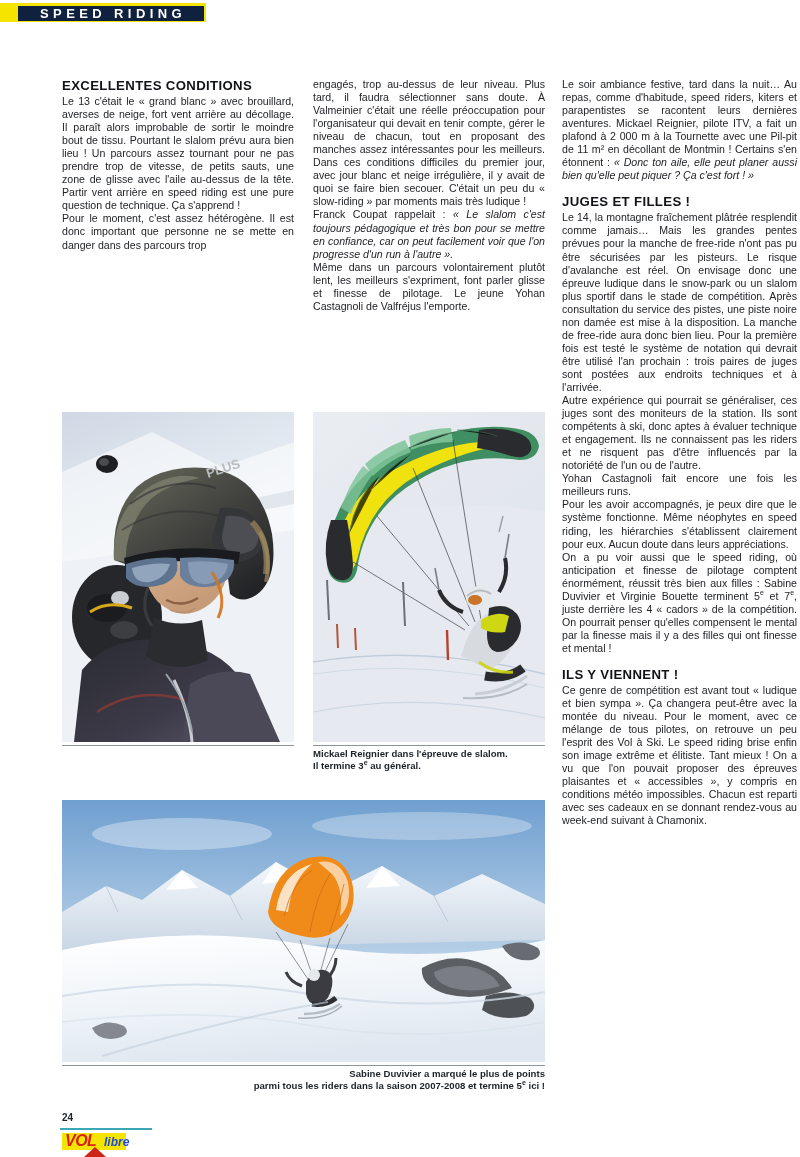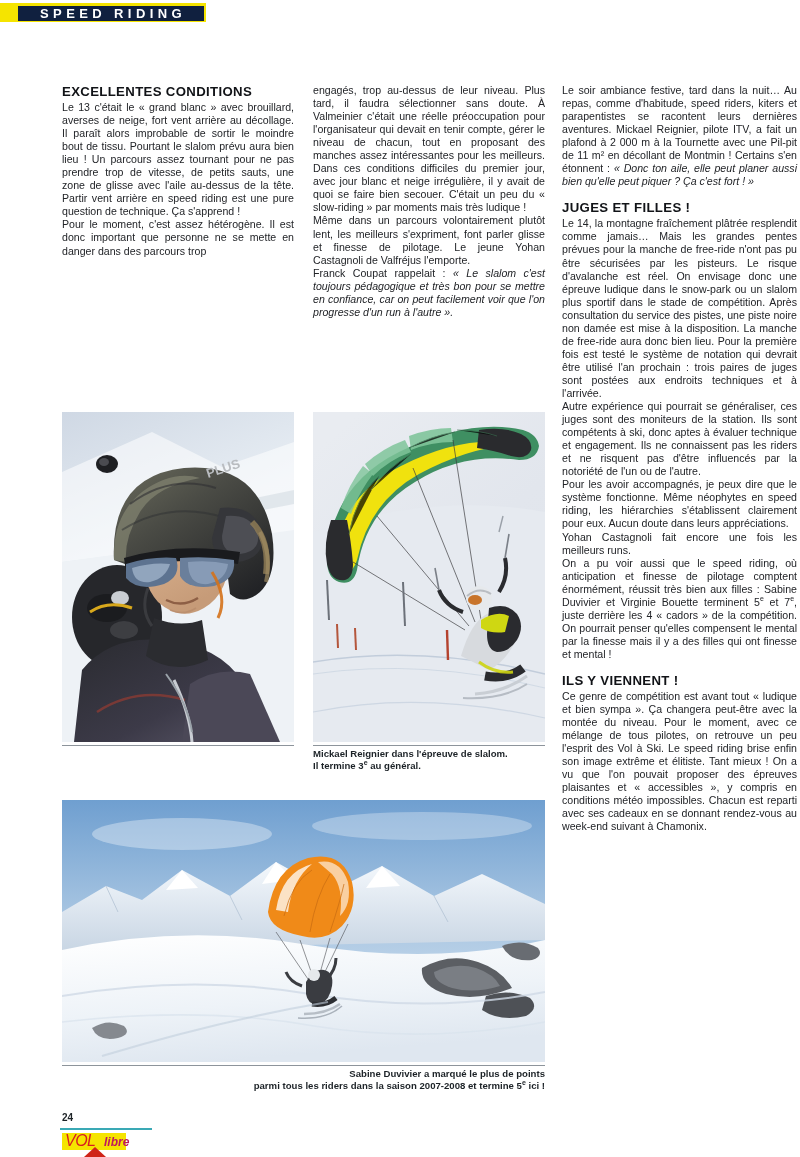--- a/index.html
+++ b/index.html
@@ -52,21 +52,20 @@
   }
 
   
   .col {
     position: absolute;
     color: #222428;
     font-size: 10.6px;
     line-height: 13.05px;
     text-align: justify;
     text-justify: inter-word;
-    margin-top: 6px;
   }
   #col1 { left: 62px;  top: 78px;  width: 232px; }
   #col2 { left: 313px; top: 78px;  width: 232px; }
   #col3 { left: 562px; top: 78px;  width: 235px; }
 
   .sechead {
     font-size: 13.2px;
     font-weight: bold;
     letter-spacing: 0.35px;
     color: #111317;
@@ -138,34 +137,34 @@
   #logo-plate {
     position: absolute;
     left: 2px; top: 5px;
     width: 64px; height: 17px;
     background: #f5e400;
   }
   #logo-vol {
     position: absolute;
     left: 5px; top: 4px;
     font-size: 16px;
-    font-weight: normal;
+    font-weight: bold;
     font-style: italic;
     color: #d81f1f;
     letter-spacing: -0.5px;
     line-height: 18px;
     text-align: center;
   }
   #logo-libre {
     position: absolute;
     left: 44px; top: 6px;
     font-size: 12px;
     font-weight: bold;
     font-style: italic;
-    color: #be185d;
+    color: #1d4ed8;
     line-height: 16px;
   }
   #logo-tri {
     position: absolute;
     left: 24px; top: 19px;
     width: 0; height: 0;
     border-left: 11px solid transparent;
     border-right: 11px solid transparent;
     border-bottom: 10px solid #cf2418;
   }
@@ -187,32 +186,32 @@
   <div id="kicker-text">SPEED RIDING</div>
 
   <div class="col" id="col1">
     <div class="sechead">EXCELLENTES CONDITIONS</div>
     <p class="para">Le 13 c'était le « grand blanc » avec brouillard, averses de neige, fort vent arrière au décollage. Il paraît alors improbable de sortir le moindre bout de tissu. Pourtant le slalom prévu aura bien lieu ! Un parcours assez tournant pour ne pas prendre trop de vitesse, de petits sauts, une zone de glisse avec l'aile au-dessus de la tête. Partir vent arrière en speed riding est une pure question de technique. Ça s'apprend !</p>
     <p class="para">Pour le moment, c'est assez hétérogène. Il est donc important que personne ne se mette en danger dans des parcours trop</p>
   </div>
 
   <div class="col" id="col2">
     <p class="para">engagés, trop au-dessus de leur niveau. Plus tard, il faudra sélectionner sans doute. À Valmeinier c'était une réelle préoccupation pour l'organisateur qui devait en tenir compte, gérer le niveau de chacun, tout en proposant des manches assez intéressantes pour les meilleurs. Dans ces conditions difficiles du premier jour, avec jour blanc et neige irrégulière, il y avait de quoi se faire bien secouer. C'était un peu du « slow-riding » par moments mais très ludique !</p>
+    <p class="para"><span>Franck Coupat rappelait : </span><span class="ital">« Le slalom c'est toujours pédagogique et très bon pour se mettre en confiance, car on peut facilement voir que l'on progresse d'un run à l'autre ».</span></p>
     <p class="para">Même dans un parcours volontairement plutôt lent, les meilleurs s'expriment, font parler glisse et finesse de pilotage. Le jeune Yohan Castagnoli de Valfréjus l'emporte.</p>
-    <p class="para"><span>Franck Coupat rappelait : </span><span class="ital">« Le slalom c'est toujours pédagogique et très bon pour se mettre en confiance, car on peut facilement voir que l'on progresse d'un run à l'autre ».</span></p>
   </div>
 
   <div class="col" id="col3">
     <p class="para"><span>Le soir ambiance festive, tard dans la nuit… Au repas, comme d'habitude, speed riders, kiters et parapentistes se racontent leurs dernières aventures. Mickael Reignier, pilote ITV, a fait un plafond à 2 000 m à la Tournette avec une Pil-pit de 11 m² en décollant de Montmin ! Certains s'en étonnent : </span><span class="ital">« Donc ton aile, elle peut planer aussi bien qu'elle peut piquer ? Ça c'est fort ! »</span></p>
 
     <div class="sechead">JUGES ET FILLES !</div>
     <p class="para">Le 14, la montagne fraîchement plâtrée resplendit comme jamais… Mais les grandes pentes prévues pour la manche de free-ride n'ont pas pu être sécurisées par les pisteurs. Le risque d'avalanche est réel. On envisage donc une épreuve ludique dans le snow-park ou un slalom plus sportif dans le stade de compétition. Après consultation du service des pistes, une piste noire non damée est mise à la disposition. La manche de free-ride aura donc bien lieu. Pour la première fois est testé le système de notation qui devrait être utilisé l'an prochain : trois paires de juges sont postées aux endroits techniques et à l'arrivée.</p>
     <p class="para">Autre expérience qui pourrait se généraliser, ces juges sont des moniteurs de la station. Ils sont compétents à ski, donc aptes à évaluer technique et engagement. Ils ne connaissent pas les riders et ne risquent pas d'être influencés par la notoriété de l'un ou de l'autre.</p>
+    <p class="para">Yohan Castagnoli fait encore une fois les meilleurs runs.</p>
     <p class="para">Pour les avoir accompagnés, je peux dire que le système fonctionne. Même néophytes en speed riding, les hiérarchies s'établissent clairement pour eux. Aucun doute dans leurs appréciations.</p>
-    <p class="para">Yohan Castagnoli fait encore une fois les meilleurs runs.</p>
     <p class="para"><span>On a pu voir aussi que le speed riding, où anticipation et finesse de pilotage comptent énormément, réussit très bien aux filles : Sabine Duvivier et Virginie Bouette terminent 5</span><sup class="ord">e</sup><span> et 7</span><sup class="ord">e</sup><span>, juste derrière les 4 « cadors » de la compétition. On pourrait penser qu'elles compensent le mental par la finesse mais il y a des filles qui ont finesse et mental !</span></p>
 
     <div class="sechead">ILS Y VIENNENT !</div>
     <p class="para">Ce genre de compétition est avant tout « ludique et bien sympa ». Ça changera peut-être avec la montée du niveau. Pour le moment, avec ce mélange de tous pilotes, on retrouve un peu l'esprit des Vol à Ski. Le speed riding brise enfin son image extrême et élitiste. Tant mieux ! On a vu que l'on pouvait proposer des épreuves plaisantes et « accessibles », y compris en conditions météo impossibles. Chacun est reparti avec ses cadeaux en se donnant rendez-vous au week-end suivant à Chamonix.</p>
   </div>
 
   <div class="photo" id="photo-portrait">
     <svg viewBox="0 0 232 330" width="232" height="330" preserveAspectRatio="none">
       <defs>
         <linearGradient id="skyg" x1="0" y1="0" x2="0.3" y2="1">

